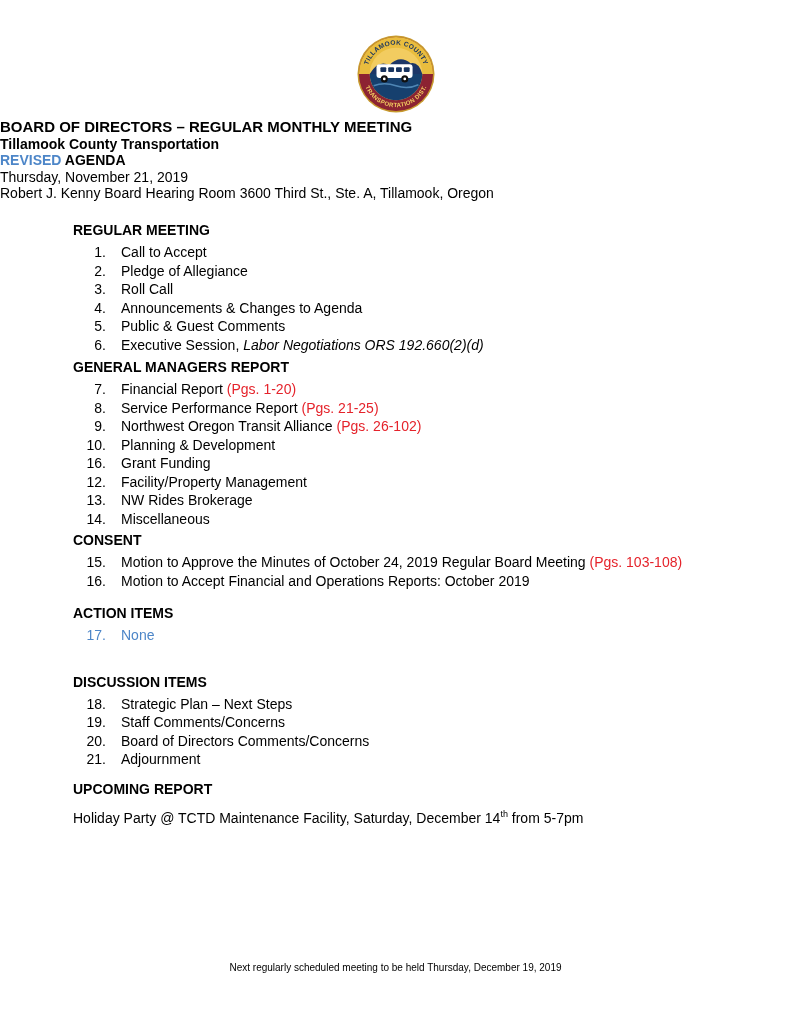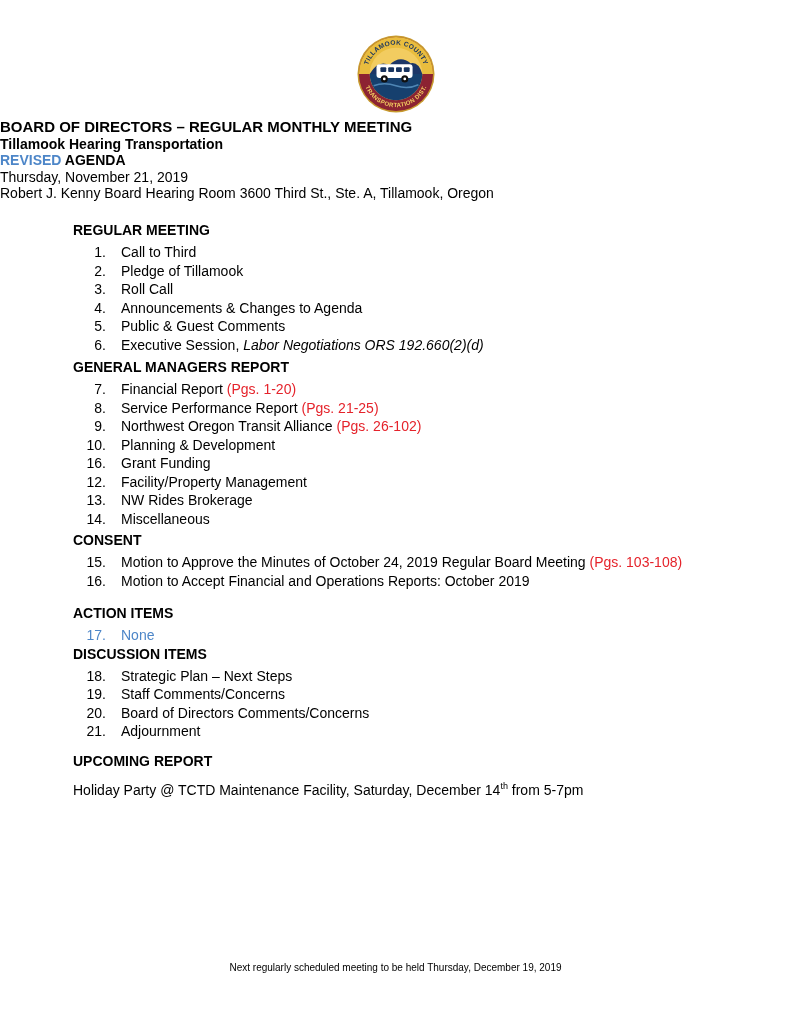--- a/index.html
+++ b/index.html
@@ -49,21 +49,21 @@
   .items { list-style: none; margin: 0; padding: 0; }
   .item { display: flex; line-height: 18.5px; }
   .num { flex: none; width: 33px; text-align: right; }
   .txt { margin-left: 15px; white-space: nowrap; }
   .red { color: var(--red, #e5232b); }
   .blue { color: var(--blue, #4d86c8); }
   em { font-style: italic; }
   #sections > .section:nth-child(2) { margin-top: 4px; }
   #sections > .section:nth-child(3) { margin-top: 3px; }
   #sections > .section:nth-child(4) { margin-top: 14px; }
-  #sections > .section:nth-child(5) { margin-top: 0; }
+  #sections > .section:nth-child(5) { margin-top: 28px; }
   .upcoming { margin-top: 11px; }
   .event { margin: 7px 0 0 0; line-height: 16px; white-space: nowrap; }
   sup { font-size: 9px; }
   .footer {
     position: absolute;
     top: 962px;
     left: 0;
     right: 0;
     text-align: center;
     font-size: 10px;
@@ -102,41 +102,41 @@
         <textPath href="#arcTop" startOffset="50%" text-anchor="middle">TILLAMOOK COUNTY</textPath>
       </text>
       <text font-size="6.2" font-weight="bold" fill="#f2cc60" letter-spacing="0.3">
         <textPath href="#arcBot" startOffset="50%" text-anchor="middle">TRANSPORTATION DIST.</textPath>
       </text>
     </svg>
   </div>
 
   <header class="header">
     <div class="l1">BOARD OF DIRECTORS – REGULAR MONTHLY MEETING</div>
-    <div class="l2">Tillamook Hearing Transportation</div>
+    <div class="l2">Tillamook County Transportation</div>
     <div class="l3">
       <span class="revised">REVISED</span>
       <span>AGENDA</span>
     </div>
     <div class="l4">Thursday, November 21, 2019</div>
     <div class="l5">Robert J. Kenny Board Hearing Room 3600 Third St., Ste. A, Tillamook, Oregon</div>
   </header>
 
   <main class="content">
     <div id="sections">
         <section class="section">
           <h2>REGULAR MEETING</h2>
           <ul class="items">
             <li class="item">
               <span class="num">1.</span>
-              <span class="txt"><span>Call to Third</span></span>
+              <span class="txt"><span>Call to Accept</span></span>
             </li>
             <li class="item">
               <span class="num">2.</span>
-              <span class="txt"><span>Pledge of Tillamook</span></span>
+              <span class="txt"><span>Pledge of Allegiance</span></span>
             </li>
             <li class="item">
               <span class="num">3.</span>
               <span class="txt"><span>Roll Call</span></span>
             </li>
             <li class="item">
               <span class="num">4.</span>
               <span class="txt"><span>Announcements &amp; Changes to Agenda</span></span>
             </li>
             <li class="item">

